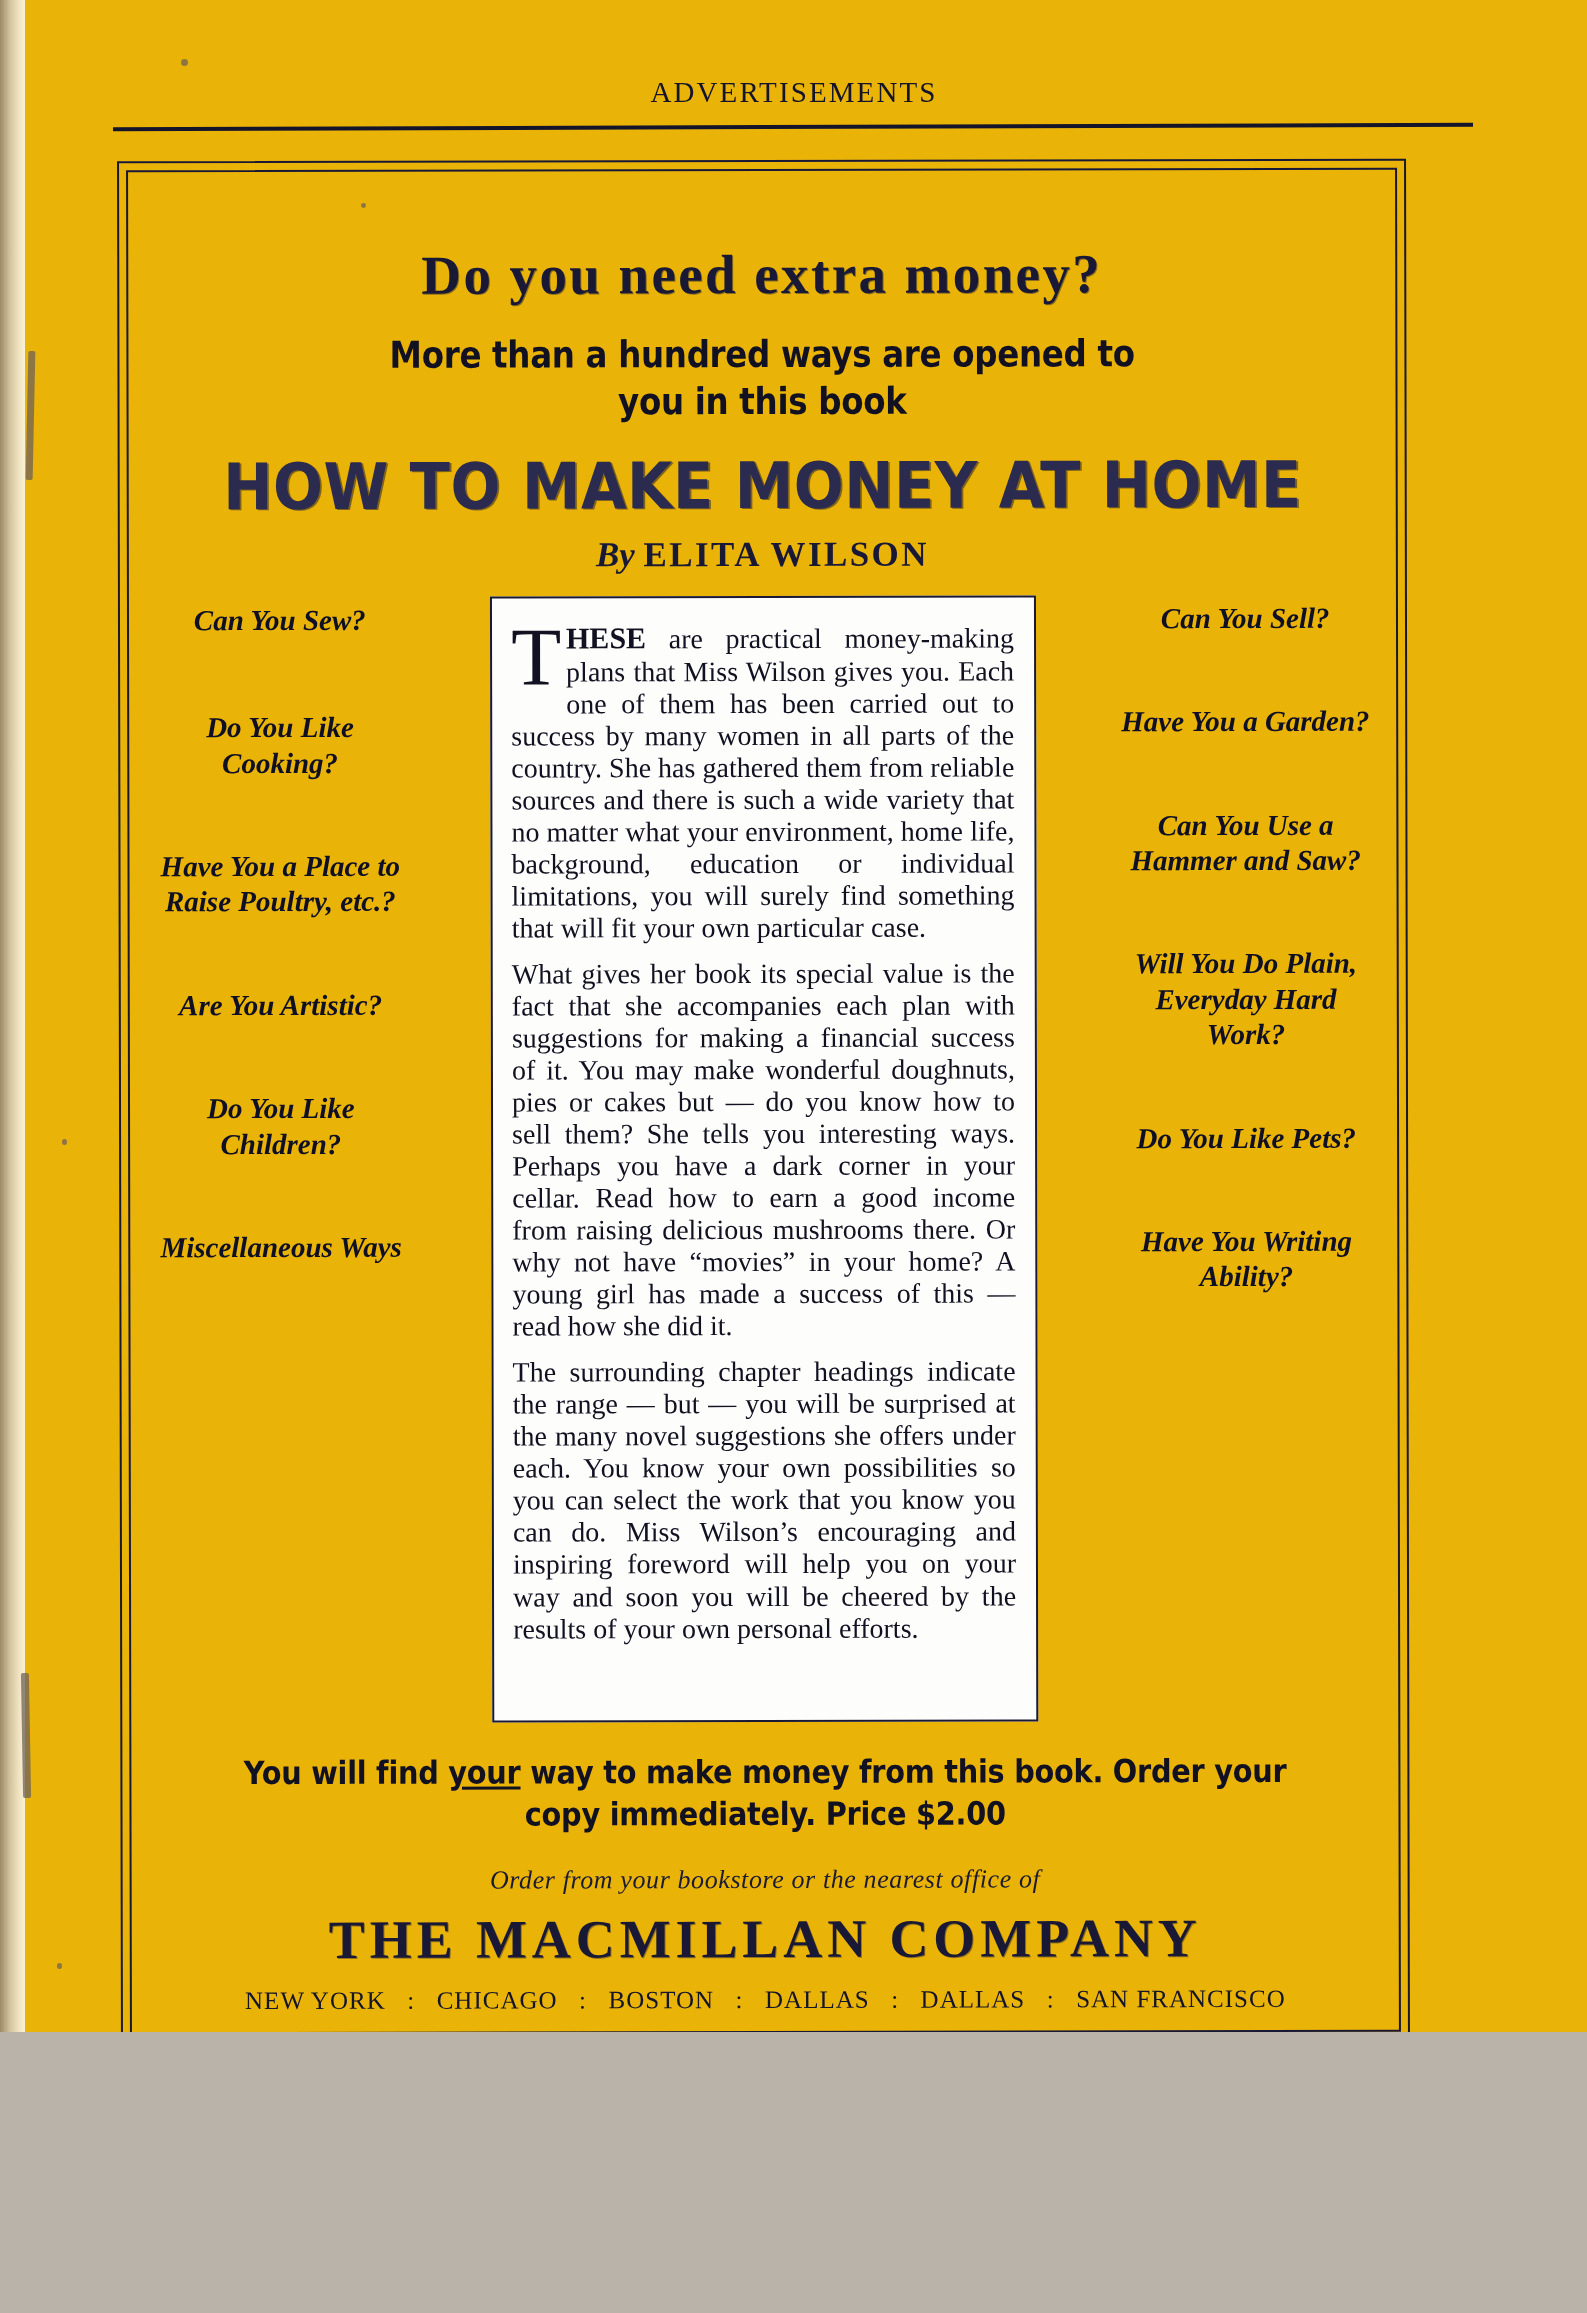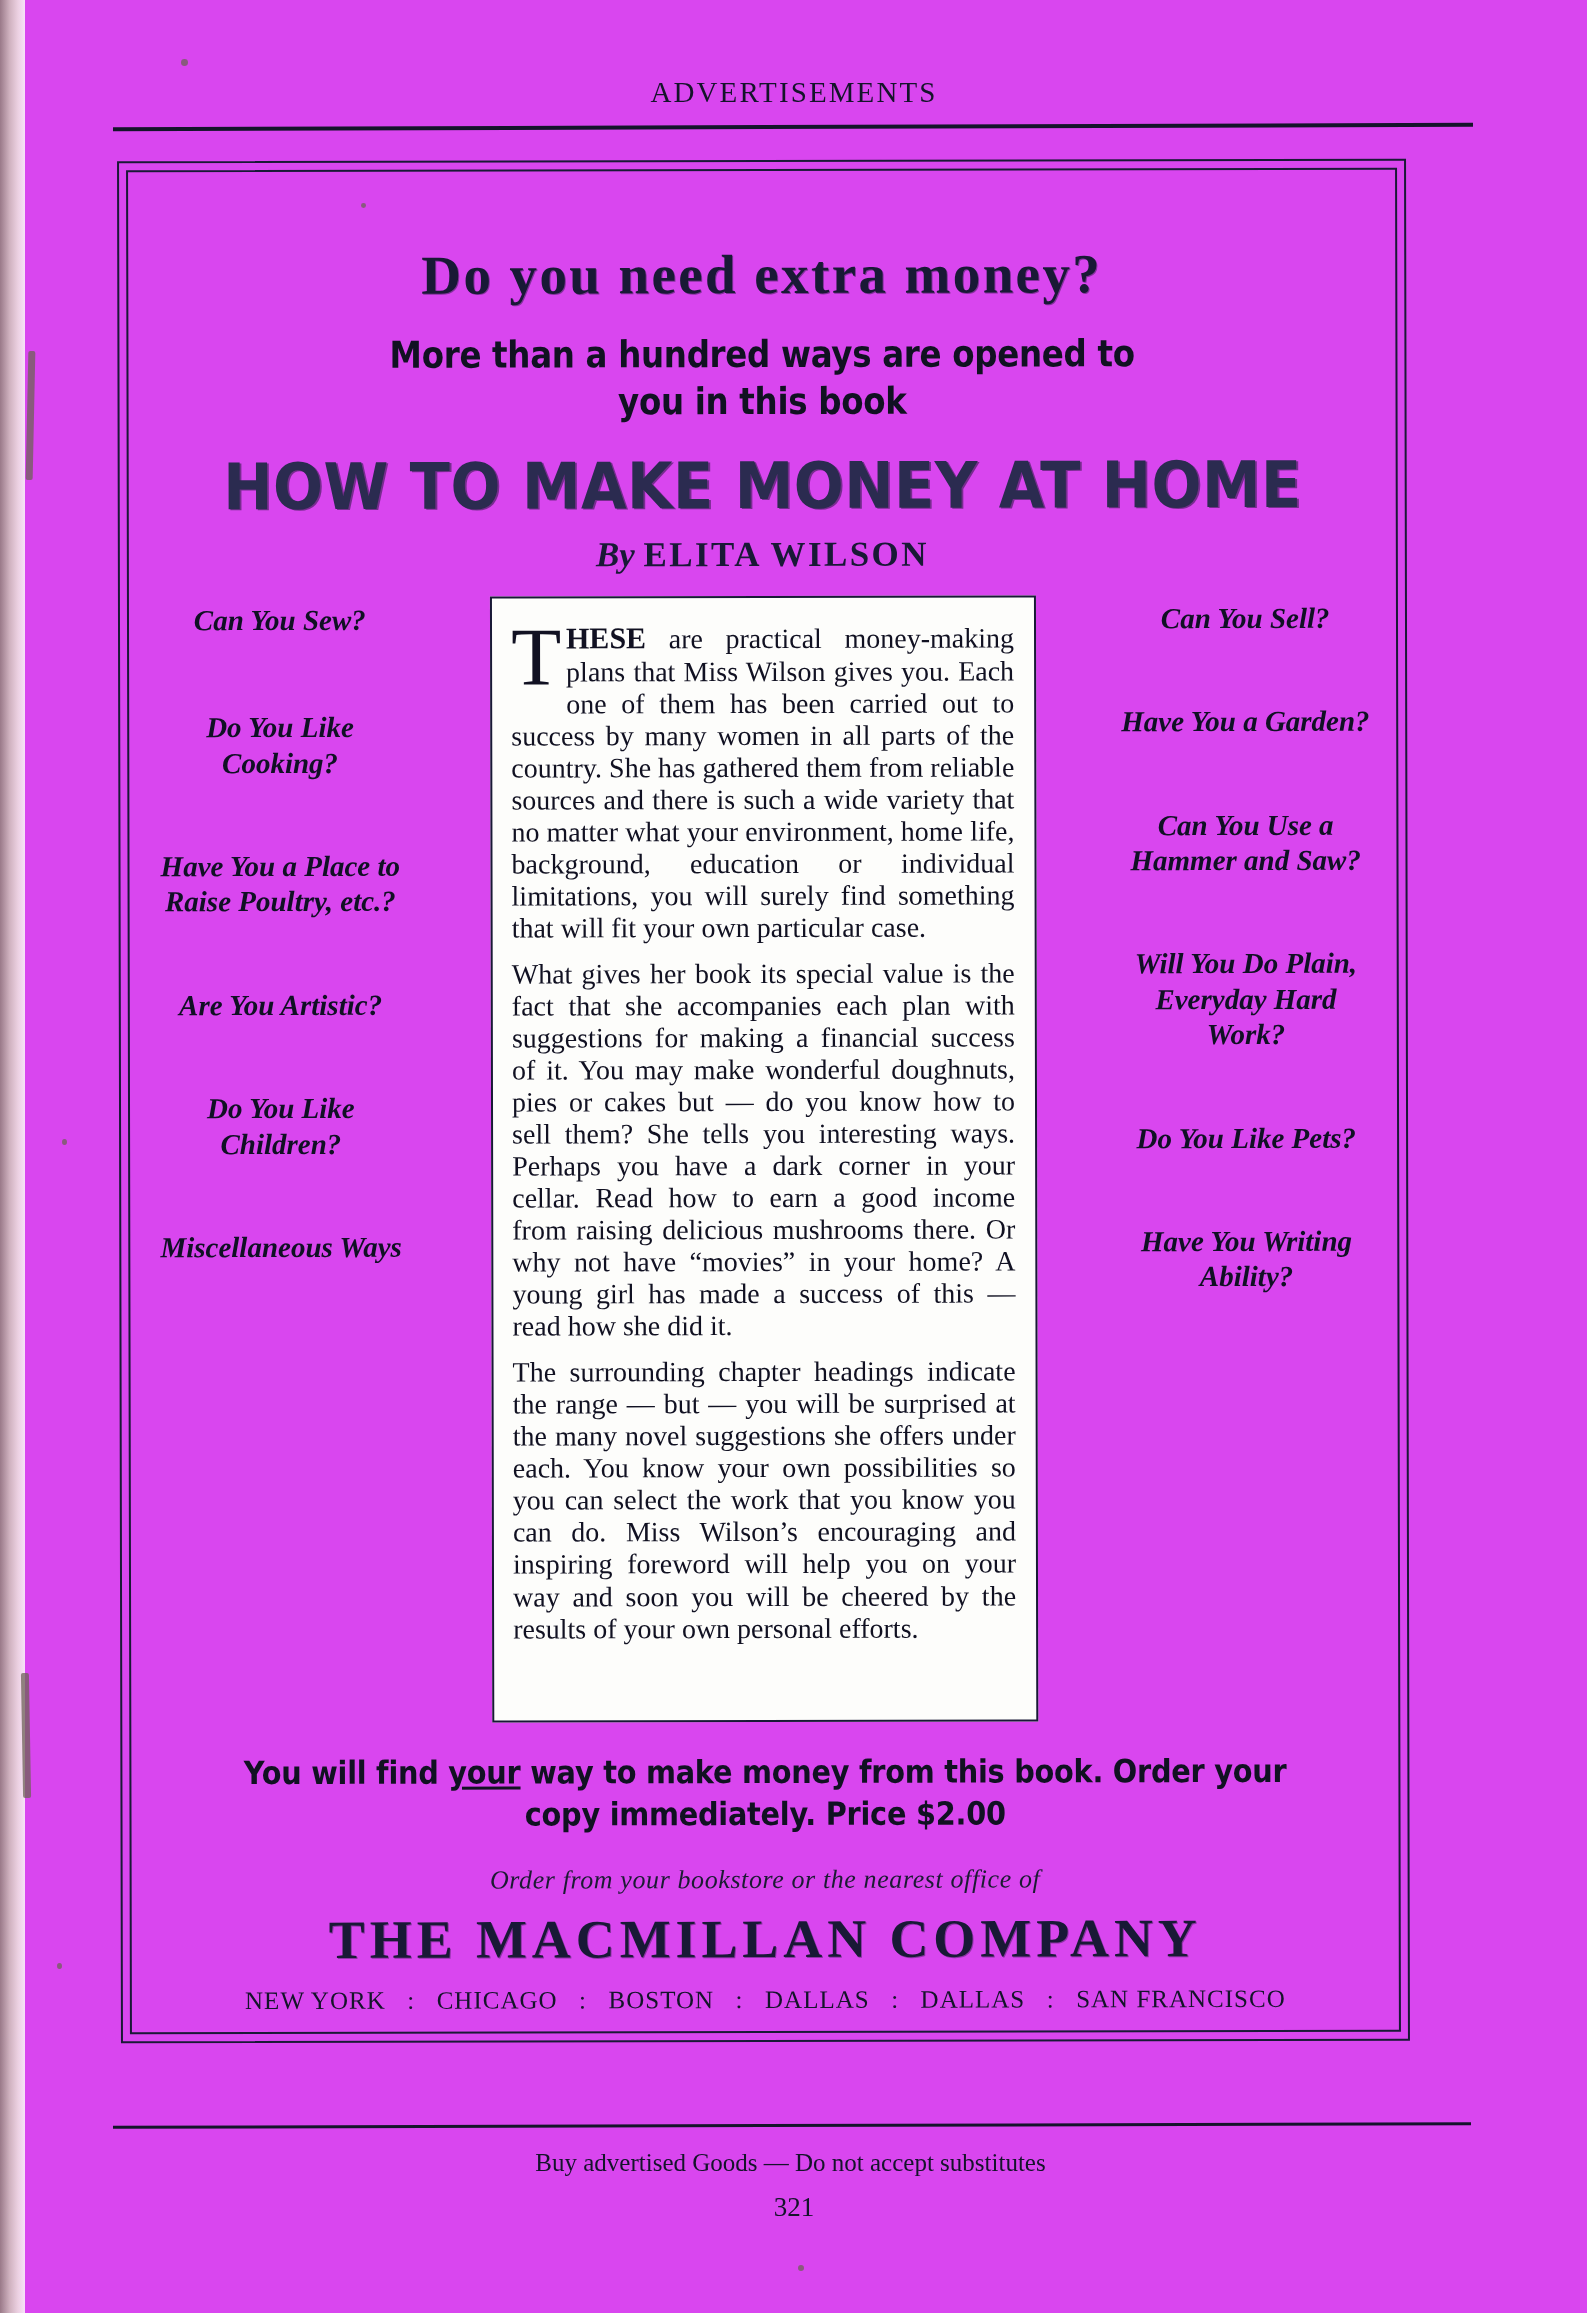--- a/index.html
+++ b/index.html
@@ -3,23 +3,23 @@
 <meta charset="utf-8">
 <style>
   html, body {
     margin: 0;
     padding: 0;
     background: #b9b3aa;
   }
   .page {
     position: relative;
     width: 1588px;
-    height: 2313px;
+    height: 2032px;
     margin: 0 auto;
-    background: #d946ef;
+    background: #eab308;
     overflow: hidden;
     font-family: "Liberation Serif", "DejaVu Serif", serif;
     color: #1a1a2e;
   }
   
   .scan-edge {
     position: absolute;
     left: 0; top: 0;
     width: 25px; height: 100%;
     background: linear-gradient(90deg, #8e8276 0%, #cdc4b6 38%, #efe9df 72%, #fdfdfb 100%);

